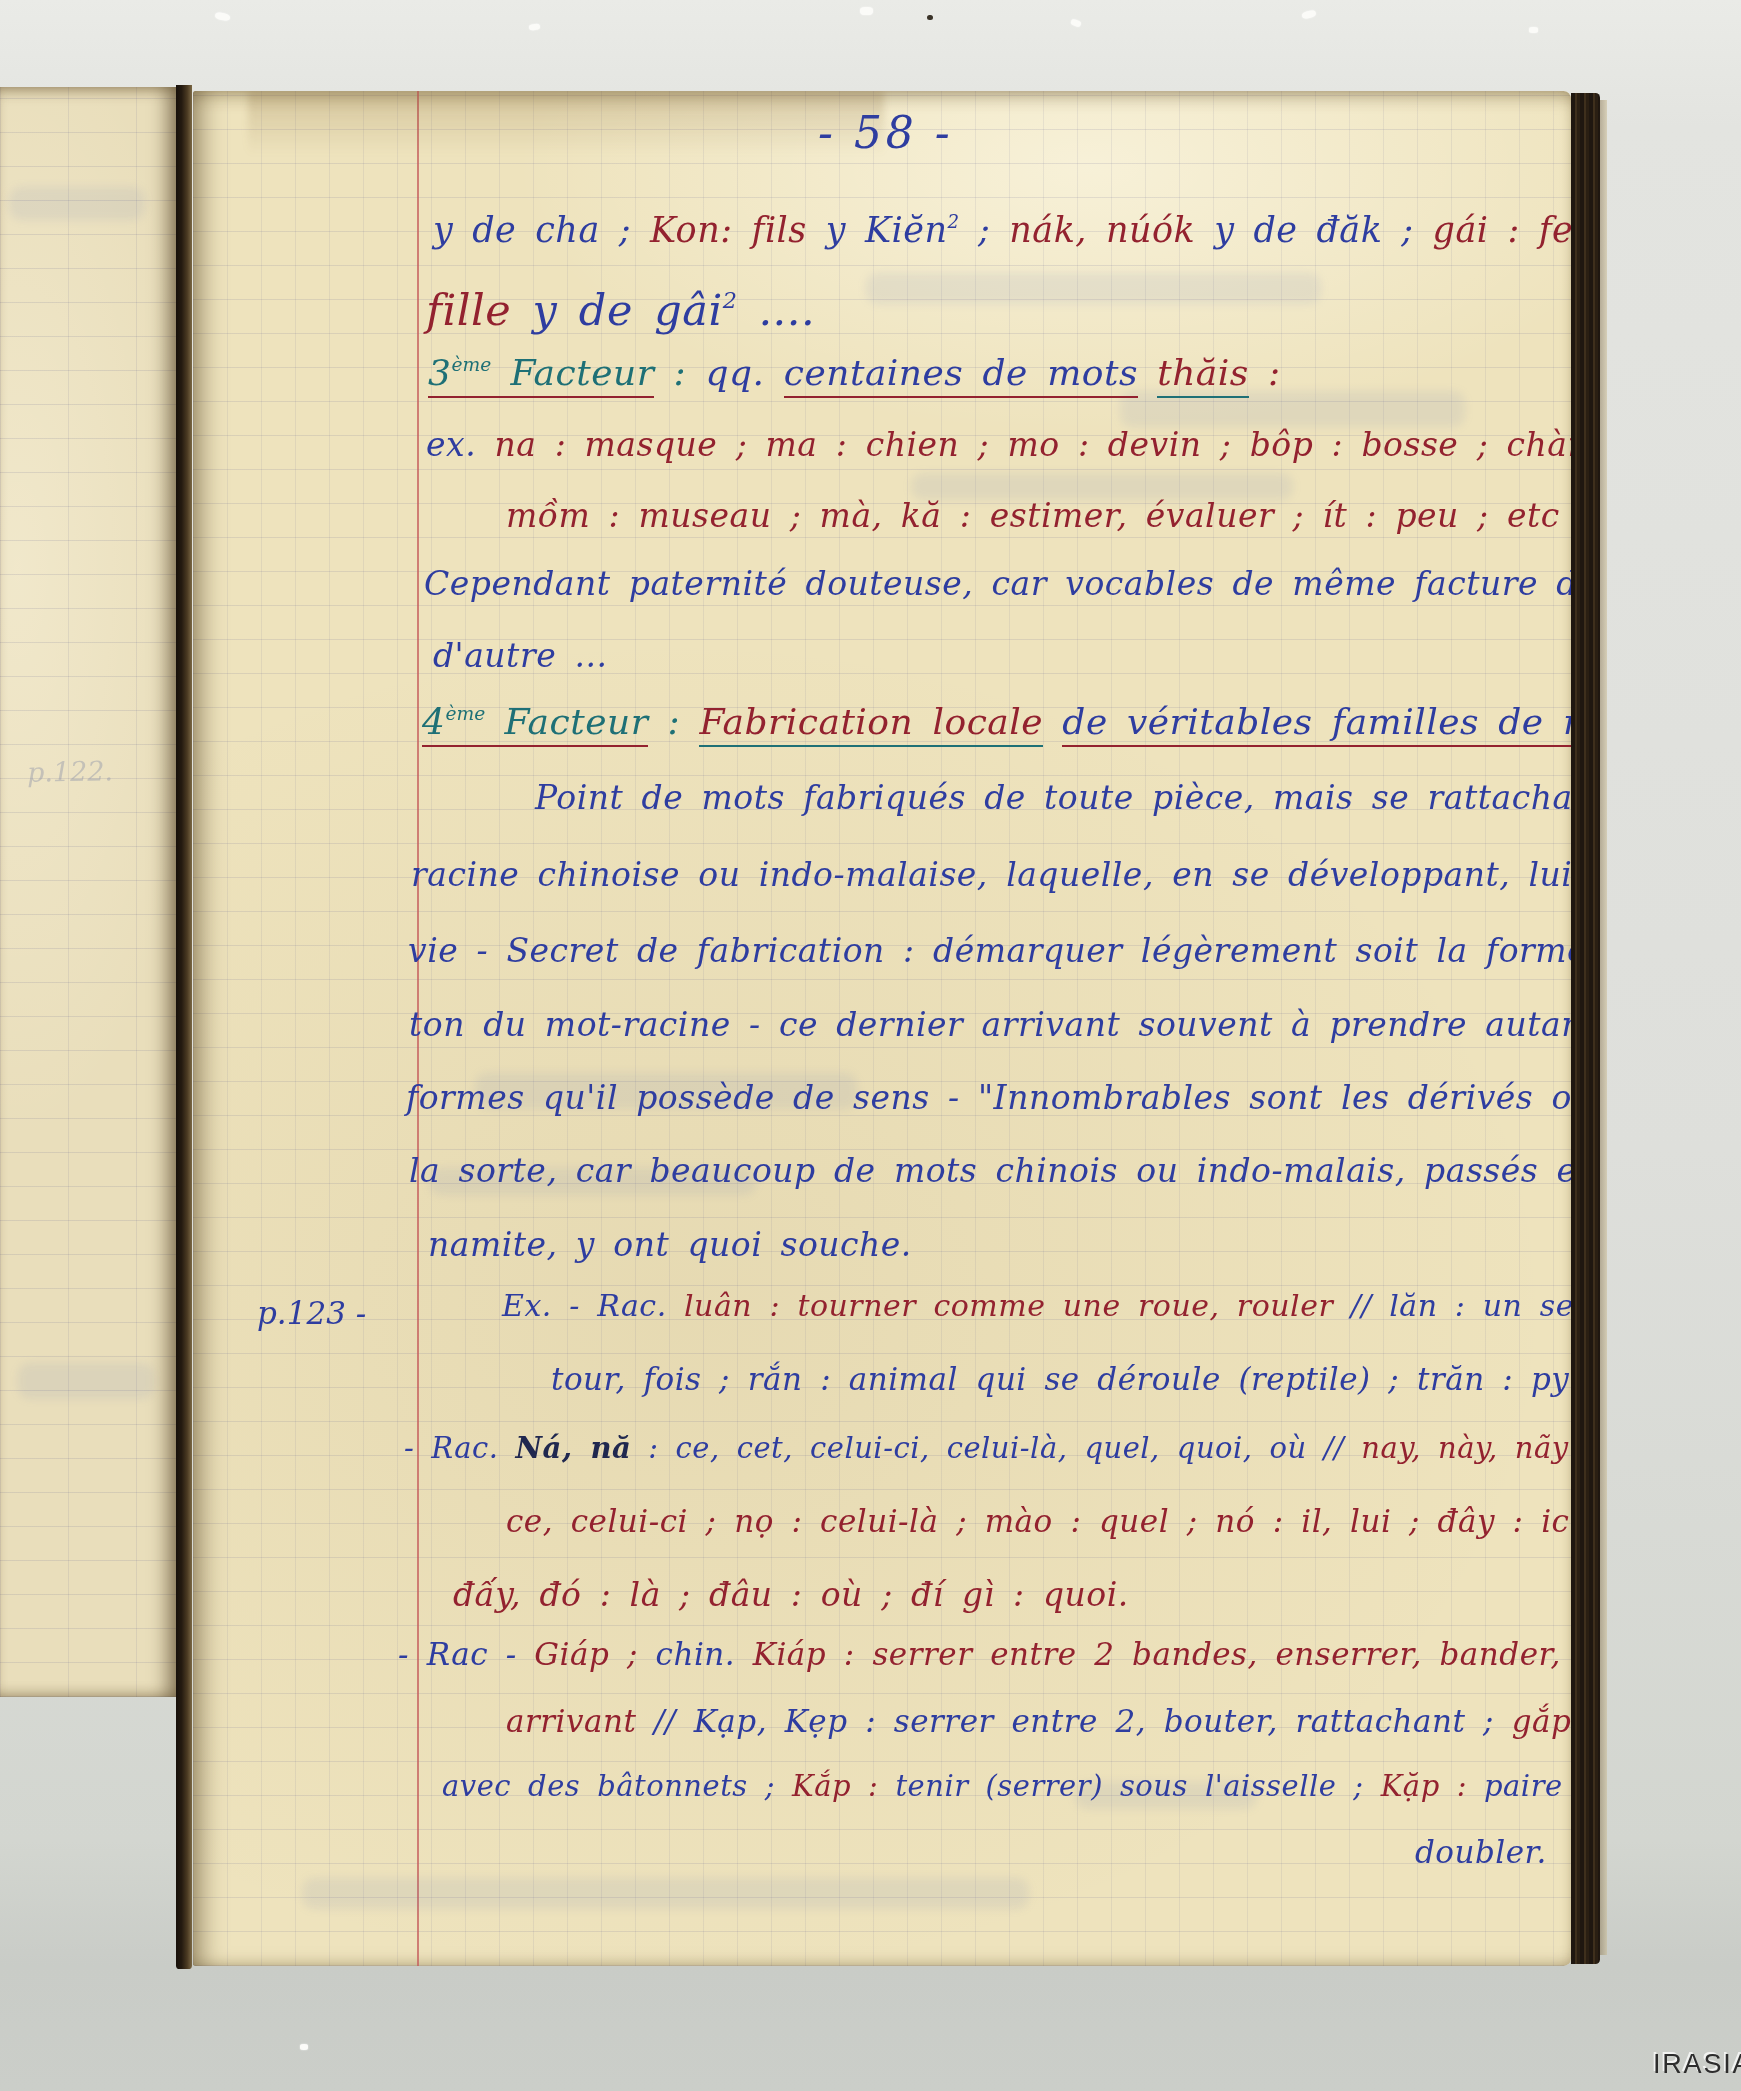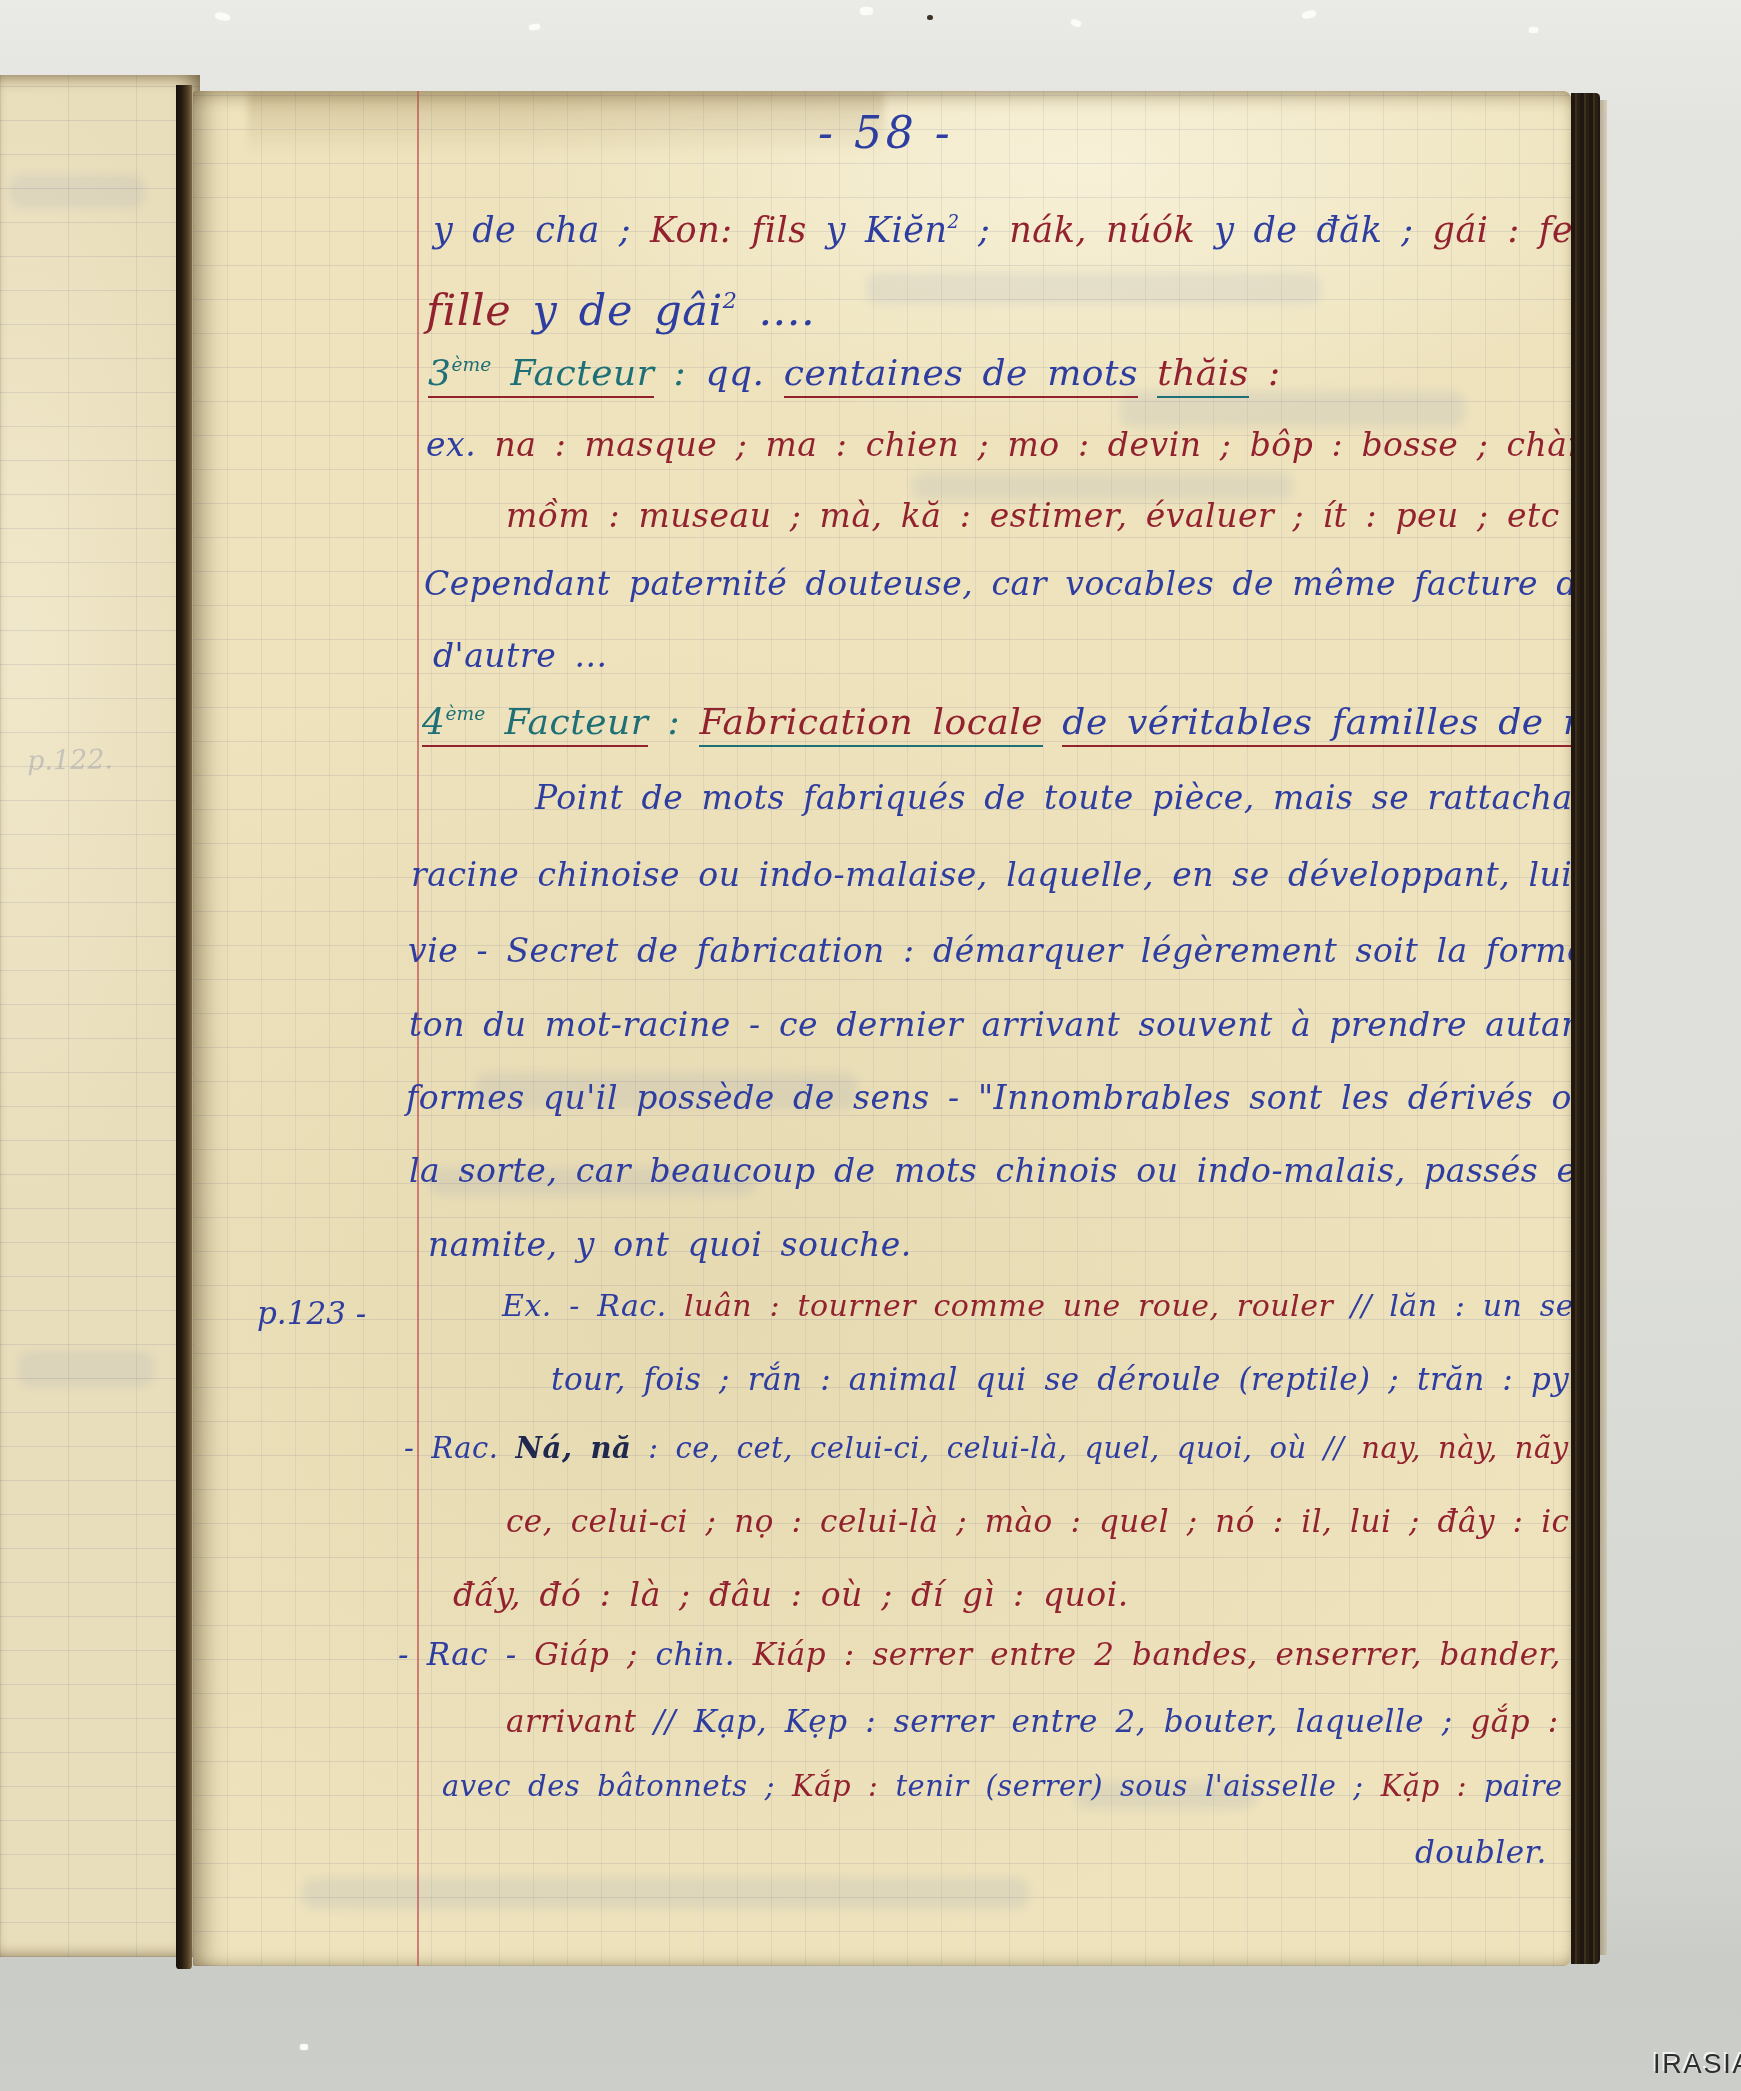--- a/index.html
+++ b/index.html
@@ -3,28 +3,27 @@
 <meta charset="utf-8">
 <style>
   html,body{margin:0;padding:0;background:#b9bcb6;}
   #stage{
     position:relative;width:1742px;height:2091px;overflow:hidden;
     background:linear-gradient(180deg,#eaebe7 0px,#e3e4e0 127px,#dedfdb 55%,#d3d6d0 88%,#c9ccc7 94%,#cbcec9 100%);
     font-family:"DejaVu Serif", serif;
   }
   .page{position:absolute;overflow:hidden;}
   #left-page{
-    left:0;top:75px;width:176px;height:1882px;
+    left:0;top:87px;width:176px;height:1610px;
     background-color:#e9debb;
     background-image:
       repeating-linear-gradient(0deg, rgba(105,105,145,0.16) 0 0.9px, transparent 0.9px 34px),
       repeating-linear-gradient(90deg, rgba(105,105,145,0.13) 0 0.9px, transparent 0.9px 68px),
       radial-gradient(ellipse 273px 818px at 10% 30%, rgba(255,250,232,0.35), transparent 70%);
     box-shadow: inset -14.5px 0 18px -5.5px rgba(55,38,12,0.5), inset 0 11px 14.5px -9px rgba(90,65,25,0.45), inset 0 -9px 12.7px -7.3px rgba(90,65,25,0.35);
-    padding-left: 24px;
   }
   #gutter{
     position:absolute;left:176px;top:85px;width:16.4px;height:1884px;
     background:linear-gradient(90deg,#17100a 0%,#241a10 35%,#4b3a22 70%,#7b6845 100%);
     border-radius:0 0 3.6px 3.6px;
   }
   #main-page{
     left:193px;top:91px;width:1378px;height:1875px;
     background-color:#eee3bd;
     background-image:
@@ -110,21 +109,21 @@
         <div class="hw-line" style="top: 916px; left: 216px;"><span style="color: rgb(46, 61, 160);">ton du mot-racine - ce dernier arrivant souvent à prendre autant de</span></div>
         <div class="hw-line" style="top: 989px; left: 213px;"><span style="color: rgb(46, 61, 160);">formes qu'il possède de sens - "Innombrables sont les dérivés obtenus de</span></div>
         <div class="hw-line" style="top: 1062px; left: 216px;"><span style="color: rgb(46, 61, 160);">la sorte, car beaucoup de mots chinois ou indo-malais, passés en an-</span></div>
         <div class="hw-line" style="top: 1136px; left: 235px;"><span style="color: rgb(46, 61, 160);">namite, y ont quoi souche.</span></div>
         <div class="hw-line" style="top: 1198px; left: 309px; font-size: 30px;"><span style="color: rgb(46, 61, 160); margin-top: 21px;">Ex. - Rac. </span><span style="color: rgb(147, 34, 47);">luân : tourner comme une roue, rouler </span><span style="color: rgb(46, 61, 160);">// lăn : un sens ; lần :</span></div>
         <div class="hw-line" style="top: 1271px; left: 358px; font-size: 31px;"><span style="color: rgb(46, 61, 160);">tour, fois ; rắn : animal qui se déroule (reptile) ; trăn : python.</span></div>
         <div class="hw-line" style="top: 1342px; left: 211px; font-size: 29px;"><span style="color: rgb(46, 61, 160);">- Rac. </span><span style="color: rgb(32, 40, 79); font-weight: bold;">Ná, nă</span><span style="color: rgb(46, 61, 160);"> : ce, cet, celui-ci, celui-là, quel, quoi, où // </span><span style="color: rgb(147, 34, 47);">nay, này, nãy :</span></div>
         <div class="hw-line" style="top: 1413px; left: 313px; font-size: 31px;"><span style="color: rgb(147, 34, 47);">ce, celui-ci ; nọ : celui-là ; mào : quel ; nó : il, lui ; đây : ici ;</span></div>
         <div class="hw-line" style="top: 1486px; left: 260px;"><span style="color: rgb(147, 34, 47);">đấy, đó : là ; đâu : où ; đí gì : quoi.</span></div>
         <div class="hw-line" style="top: 1546px; left: 205px; font-size: 31px;"><span style="color: rgb(46, 61, 160);">- Rac - </span><span style="color: rgb(147, 34, 47);">Giáp ; </span><span style="color: rgb(46, 61, 160);">chin. </span><span style="color: rgb(147, 34, 47);">Kiáp : serrer entre 2 bandes, enserrer, bander, border,</span></div>
-        <div class="hw-line" style="top: 1613px; left: 313px; font-size: 31px;"><span style="color: rgb(147, 34, 47);">arrivant </span><span style="color: rgb(46, 61, 160);">// Kạp, Kẹp : serrer entre 2, bouter, laquelle ; </span><span style="color: rgb(147, 34, 47);">gắp : pincer</span></div>
+        <div class="hw-line" style="top: 1613px; left: 313px; font-size: 31px;"><span style="color: rgb(147, 34, 47);">arrivant </span><span style="color: rgb(46, 61, 160);">// Kạp, Kẹp : serrer entre 2, bouter, rattachant ; </span><span style="color: rgb(147, 34, 47);">gắp : pincer</span></div>
         <div class="hw-line" style="top: 1680px; left: 249px; font-size: 29px;"><span style="color: rgb(46, 61, 160);">avec des bâtonnets ; </span><span style="color: rgb(147, 34, 47);">Kắp : </span><span style="color: rgb(46, 61, 160); margin-top: 12px;">tenir (serrer) sous l'aisselle ; </span><span style="color: rgb(147, 34, 47);">Kặp : </span><span style="color: rgb(46, 61, 160);">paire ; </span></div>
         <div class="hw-line" style="top: 1744px; left: 1222px; font-size: 31px;"><span style="color: rgb(46, 61, 160);">doubler.</span></div>
       </div>
   </div>
 
   <div id="edge-band"></div>
   <div id="edge-light"></div>
 
   <div id="watermark">IRASIA</div>
 

